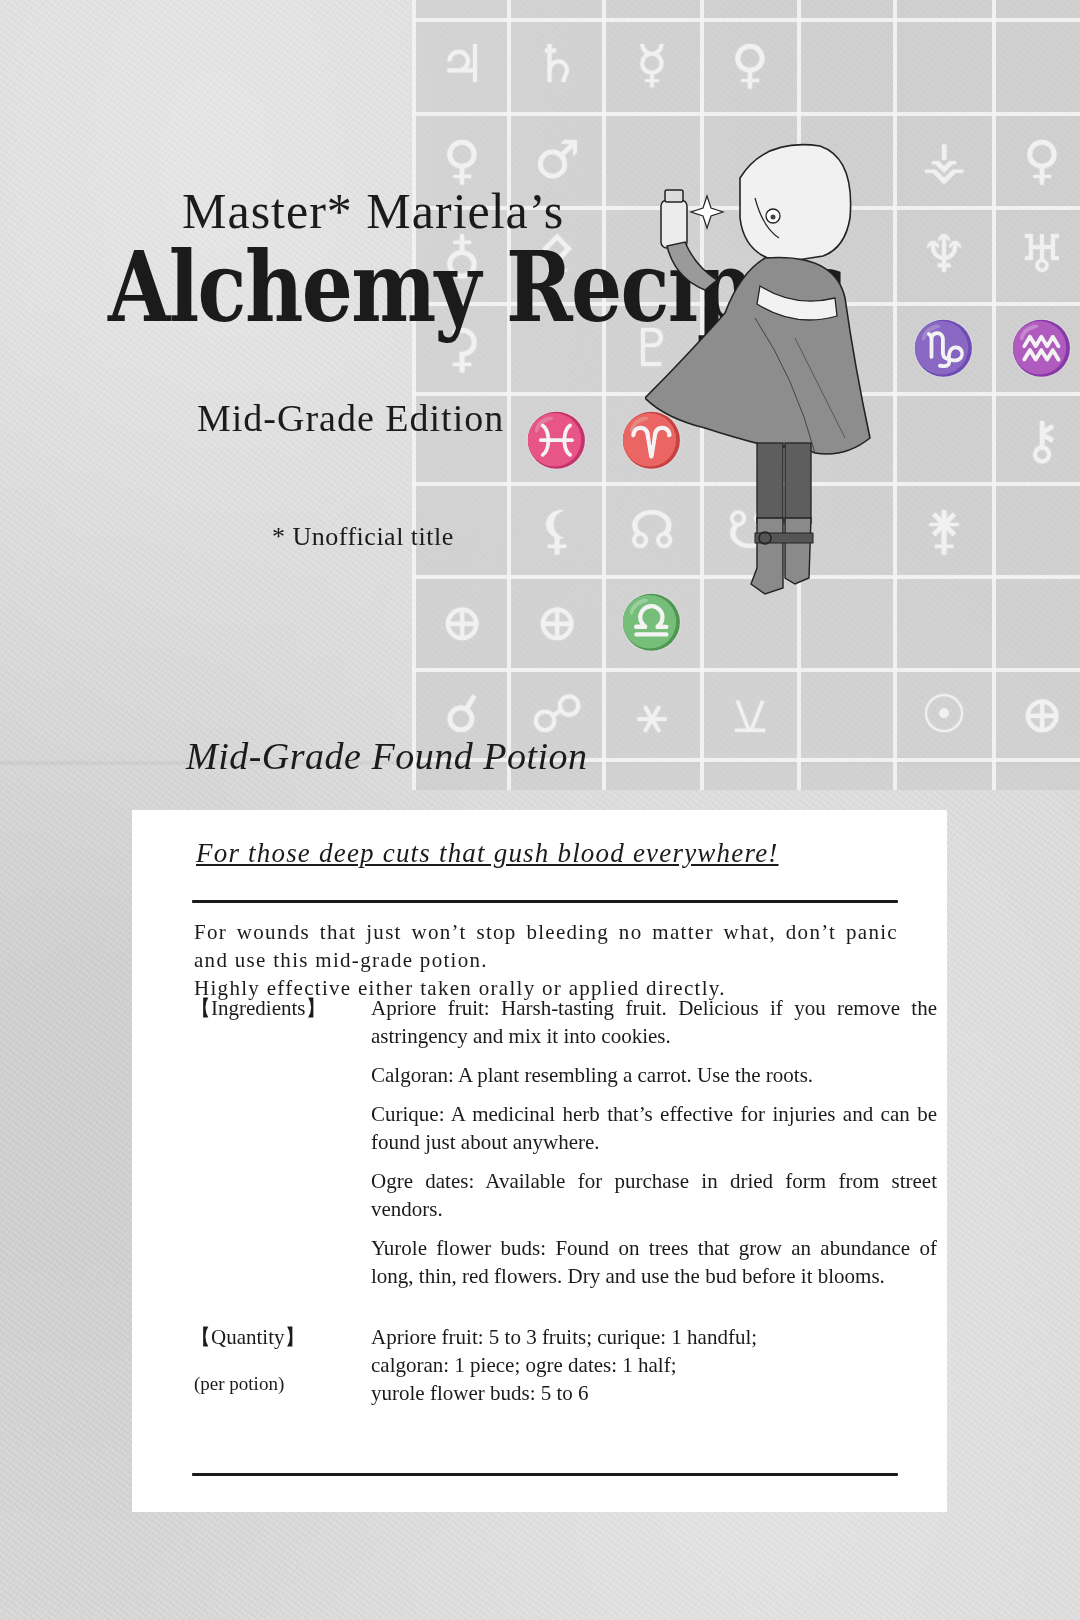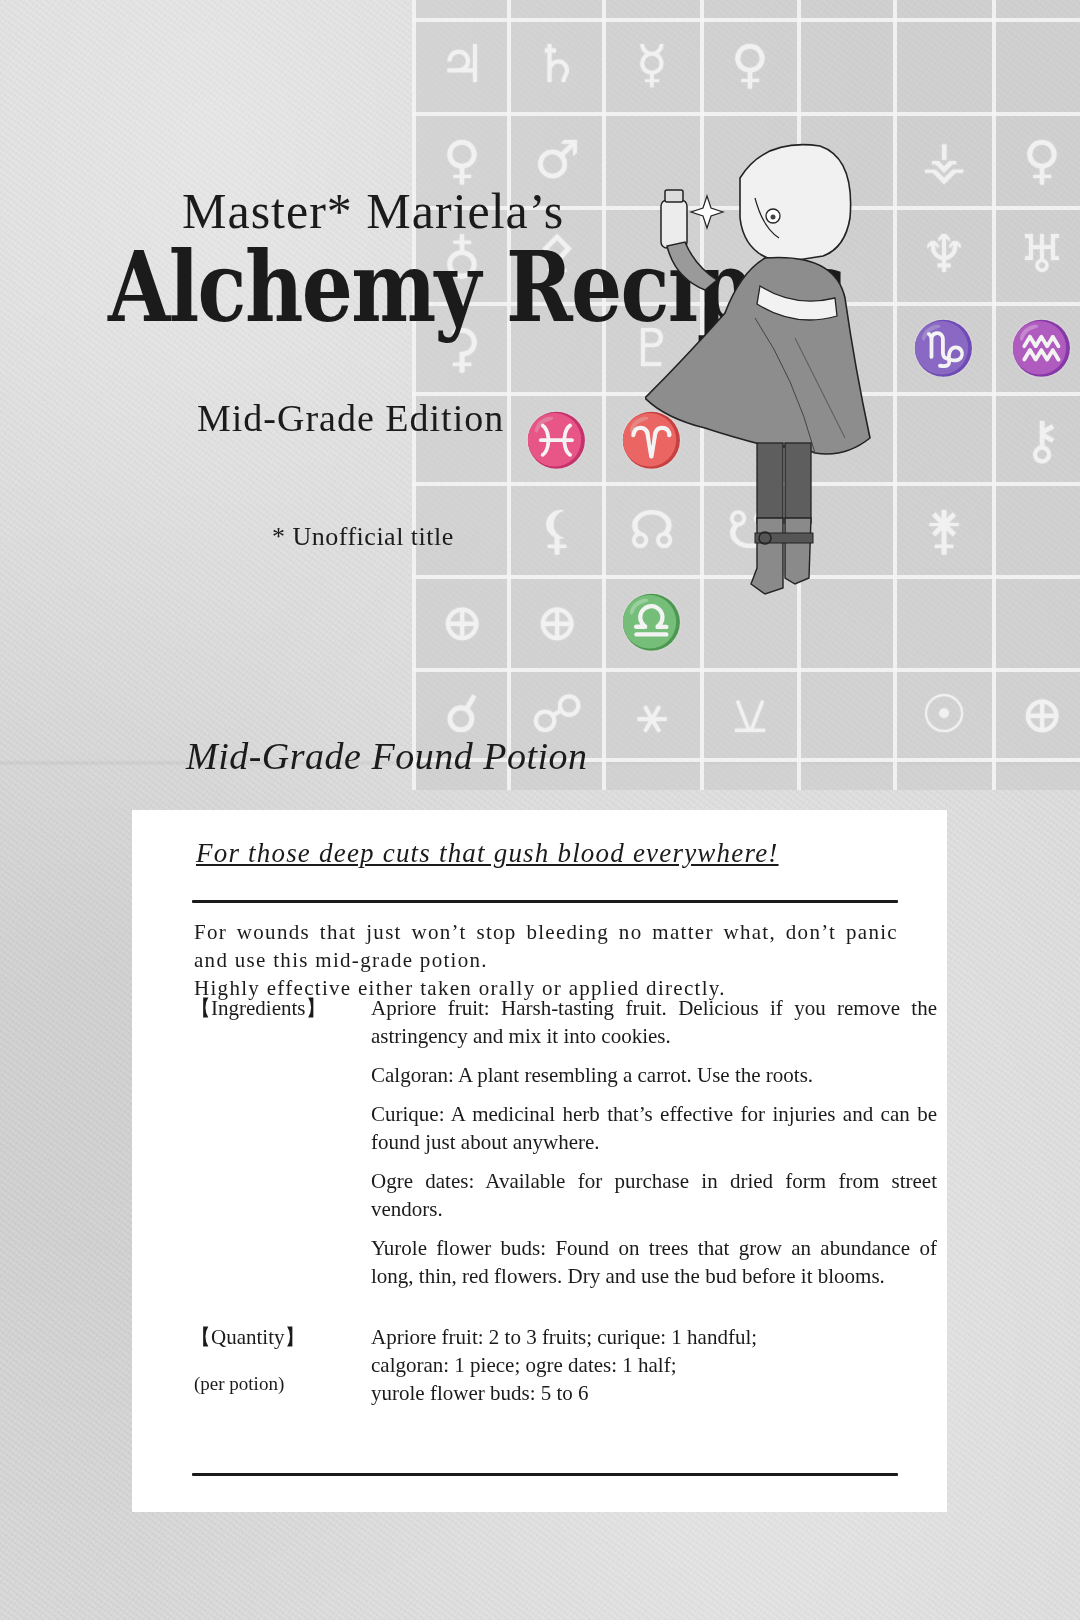--- a/index.html
+++ b/index.html
@@ -200,20 +200,20 @@
       <p class="item">Curique: A medicinal herb that’s effective for injuries and can be found just about anywhere.</p>
       <p class="item">Ogre dates: Available for purchase in dried form from street vendors.</p>
       <p class="item">Yurole flower buds: Found on trees that grow an abundance of long, thin, red flowers. Dry and use the bud before it blooms.</p>
     </div>
   </div>
 
   <div class="section" style="top:513px">
     <div class="label">【Quantity】</div>
     <div class="sublabel">(per potion)</div>
     <div class="items">
-      <p class="qty-line">Apriore fruit: 2 to 3 fruits; curique: 1 handful;</p>
+      <p class="qty-line">Apriore fruit: 5 to 3 fruits; curique: 1 handful;</p>
       <p class="qty-line">calgoran: 1 piece; ogre dates: 1 half;</p>
       <p class="qty-line">yurole flower buds: 5 to 6</p>
     </div>
   </div>
 
   <div class="rule" style="top:663px"></div>
 </div>
 
 </body></html>

